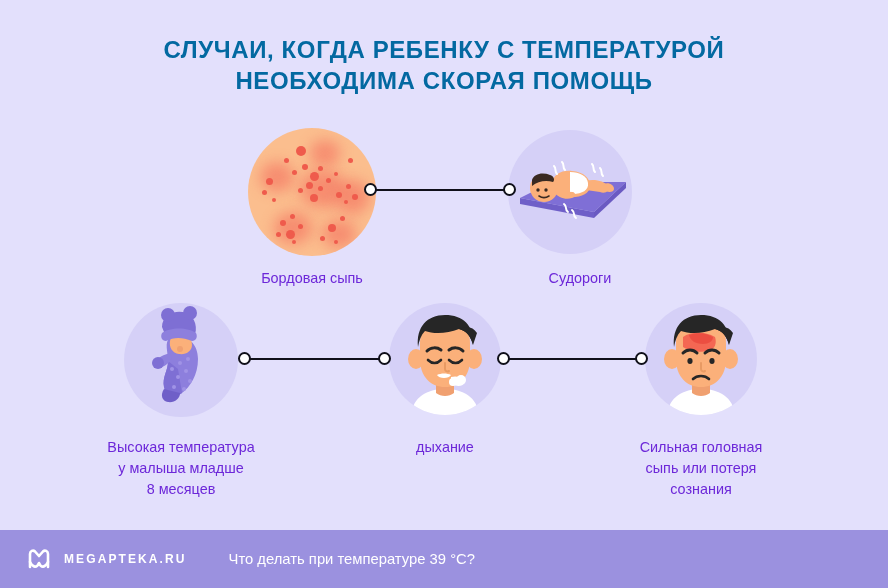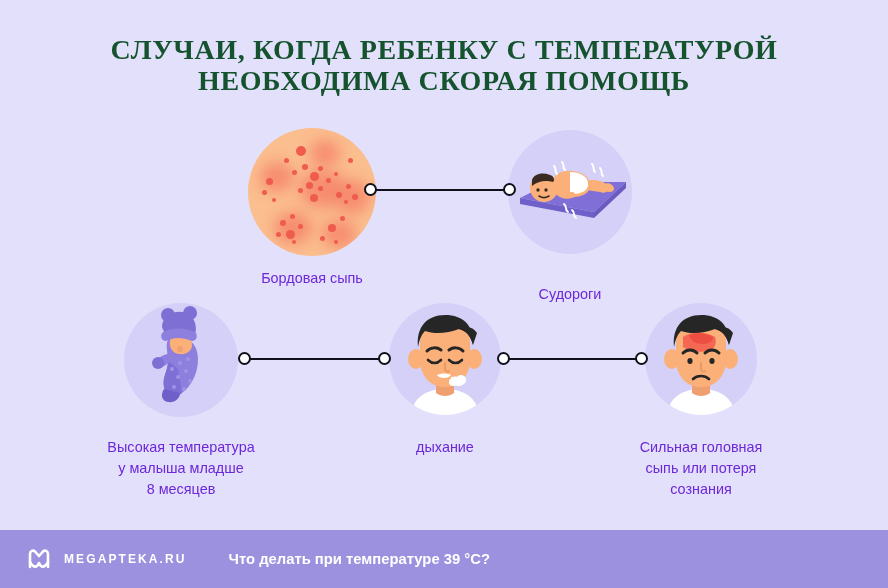--- a/index.html
+++ b/index.html
@@ -22,27 +22,26 @@
 
   
   .title-block {
     position: absolute;
     top: 34px;
     left: 0;
     width: 888px;
     text-align: center;
   }
   .title-line {
-    font-size: 28px;
+    font-size: 24px;
     font-weight: bold;
     letter-spacing: 0.6px;
-    color: #14532d;
+    color: #0369a1;
     line-height: 31px;
     text-transform: uppercase;
-    font-family: Liberation Serif, serif;
   }
   .circle {
     position: absolute;
     border-radius: 50%;
     overflow: hidden;
     background: #d3ceF8;
   }
   .circle.lav { background: #d5d0f7; }
 
   
@@ -108,21 +107,21 @@
     margin-left: 12px;
     color: #ffffff;
     font-size: 12px;
     font-weight: bold;
     letter-spacing: 2.1px;
   }
   .footer-caption {
     margin-left: 42px;
     color: #ffffff;
     font-size: 14.8px;
-    font-weight: bold;
+    font-weight: normal;
   }
 </style>
 </head>
 <body>
 
 <div id="infographic">
 
   <div class="title-block">
     <div class="title-line">СЛУЧАИ, КОГДА РЕБЕНКУ С ТЕМПЕРАТУРОЙ</div>
     <div class="title-line">НЕОБХОДИМА СКОРАЯ ПОМОЩЬ</div>
@@ -198,21 +197,21 @@
     </svg>
   </div>
 
   <div class="conn-dot" style="left:364px; top:183px;"></div>
   <div class="conn-line" style="left:375px; top:188.5px; width:131px;"></div>
   <div class="conn-dot" style="left:503px; top:183px;"></div>
 
   <div class="label" style="left:192px; top:268px; width:240px;">
     <div>Бордовая сыпь</div>
   </div>
-  <div class="label" style="left:450px; top:268px; width:240px;margin-top:16px;">
+  <div class="label" style="left:460px; top:268px; width:240px;">
     <div>Судороги</div>
   </div>
 
   <div class="circle lav" style="left:124px; top:303px; width:114px; height:114px;">
     <svg viewBox="0 0 114 114" width="114" height="114">
 
       <path d="M46 34 C62 30 74 40 74 56 C74 72 66 84 58 90 C50 96 42 92 40 84 C38 74 44 68 44 58 C44 48 40 40 46 34 Z" fill="#8d7fdd"></path>
       <path d="M44 58 C44 68 38 74 40 84 C42 92 50 96 58 90 L54 66 Z" fill="#7e6fd4"></path>
 
       <path d="M40 86 C36 92 38 98 44 99 C50 100 56 96 56 90 Z" fill="#6f5fc8"></path>

